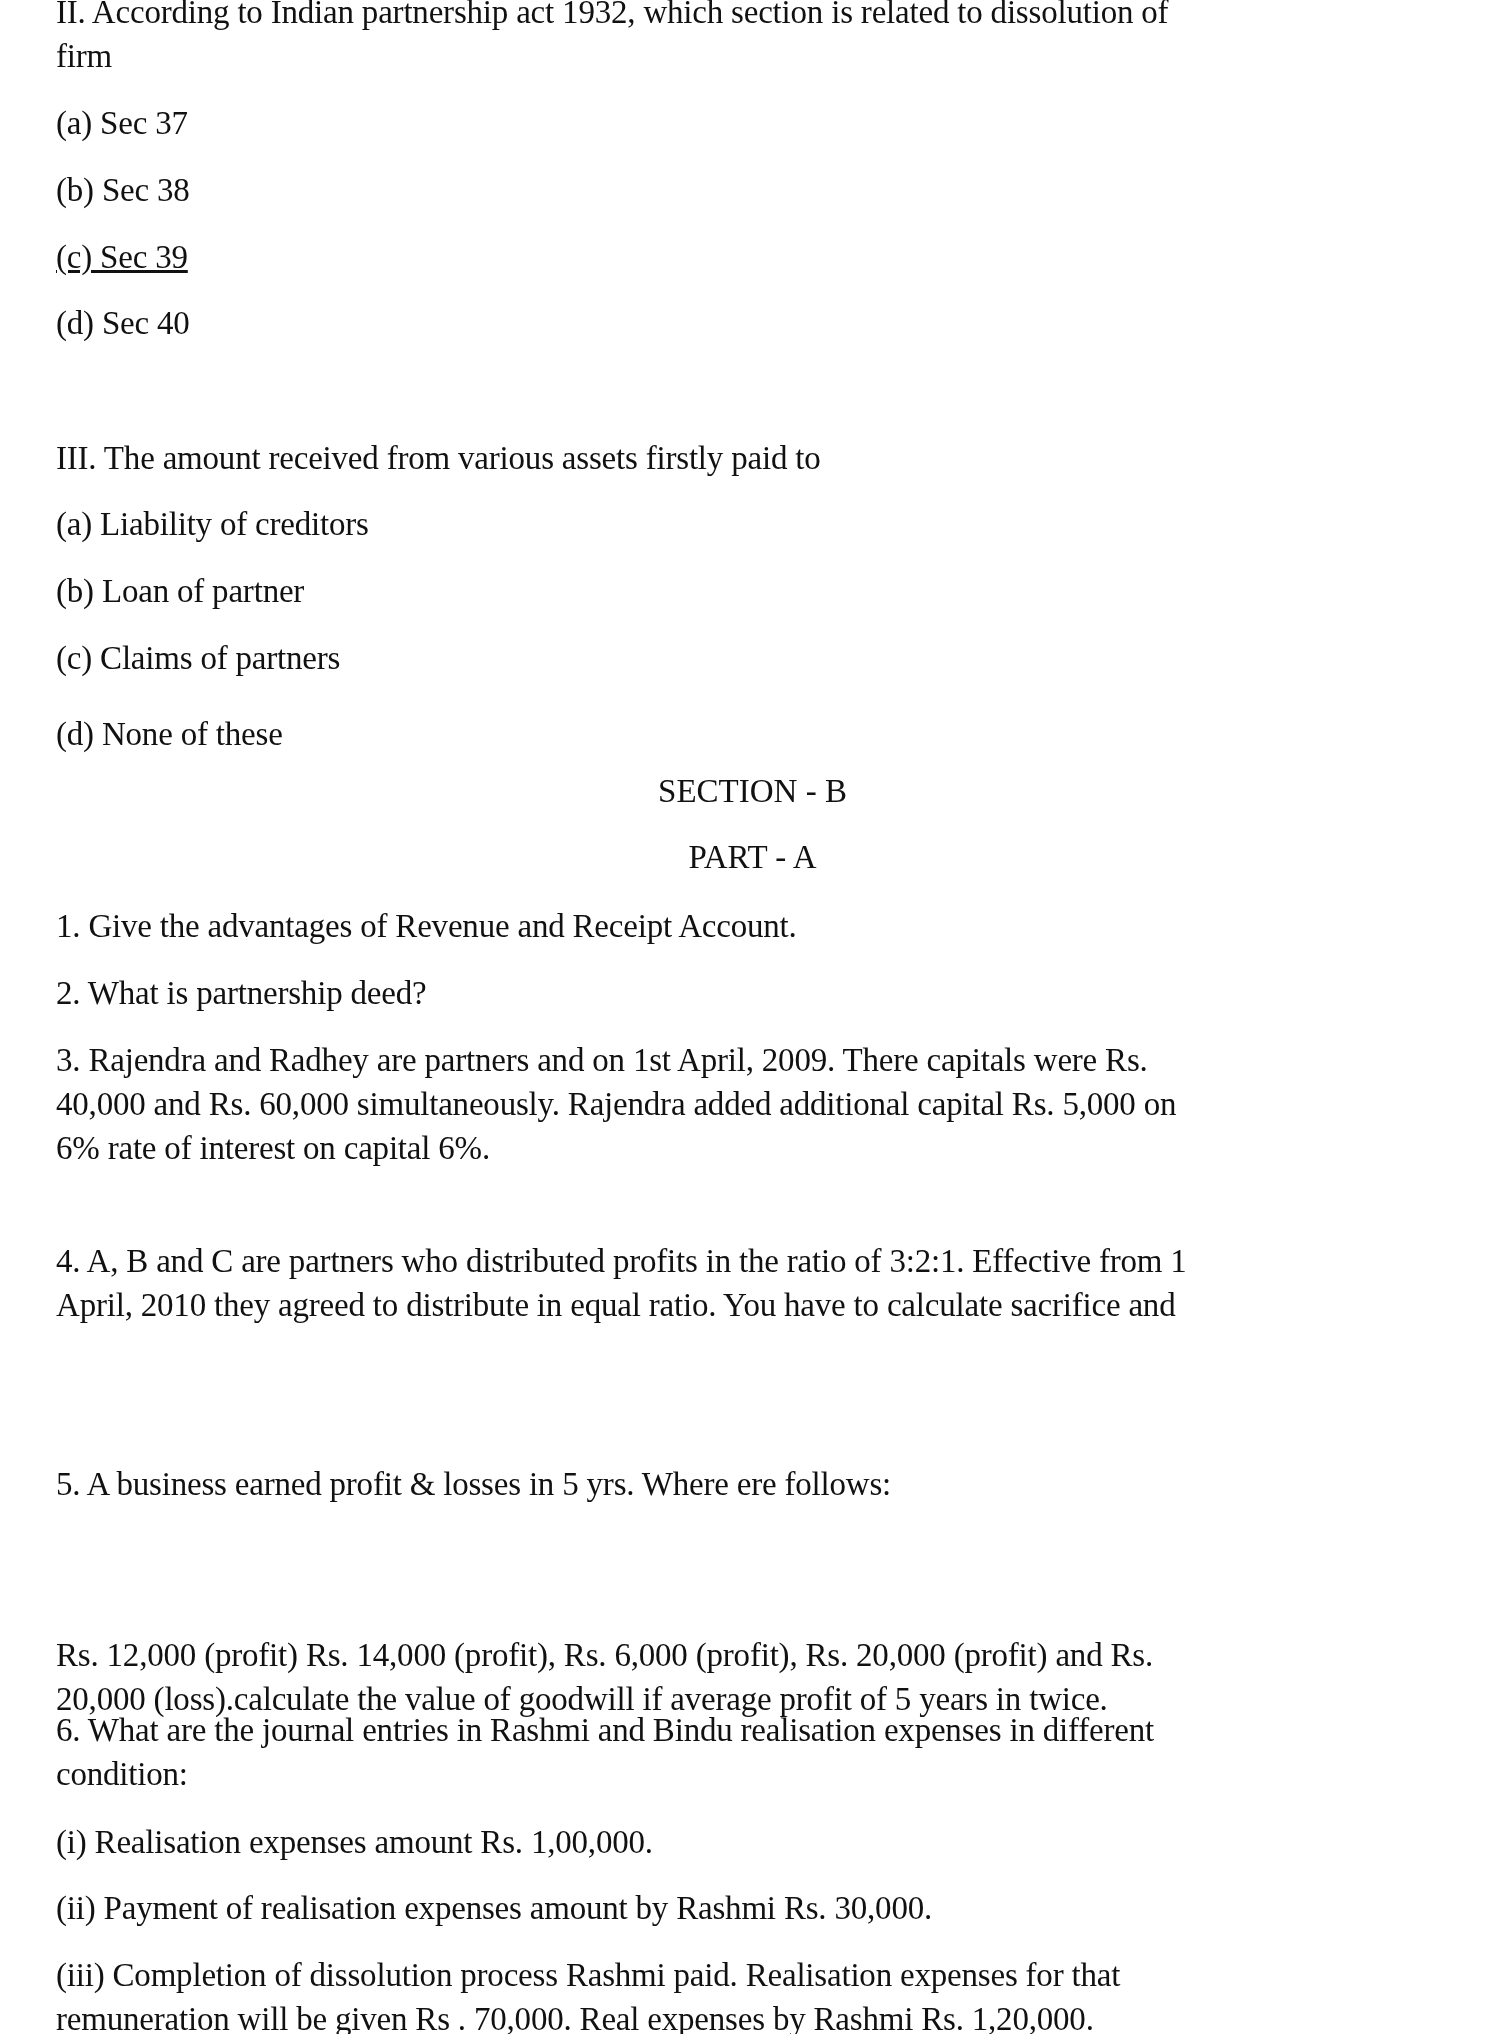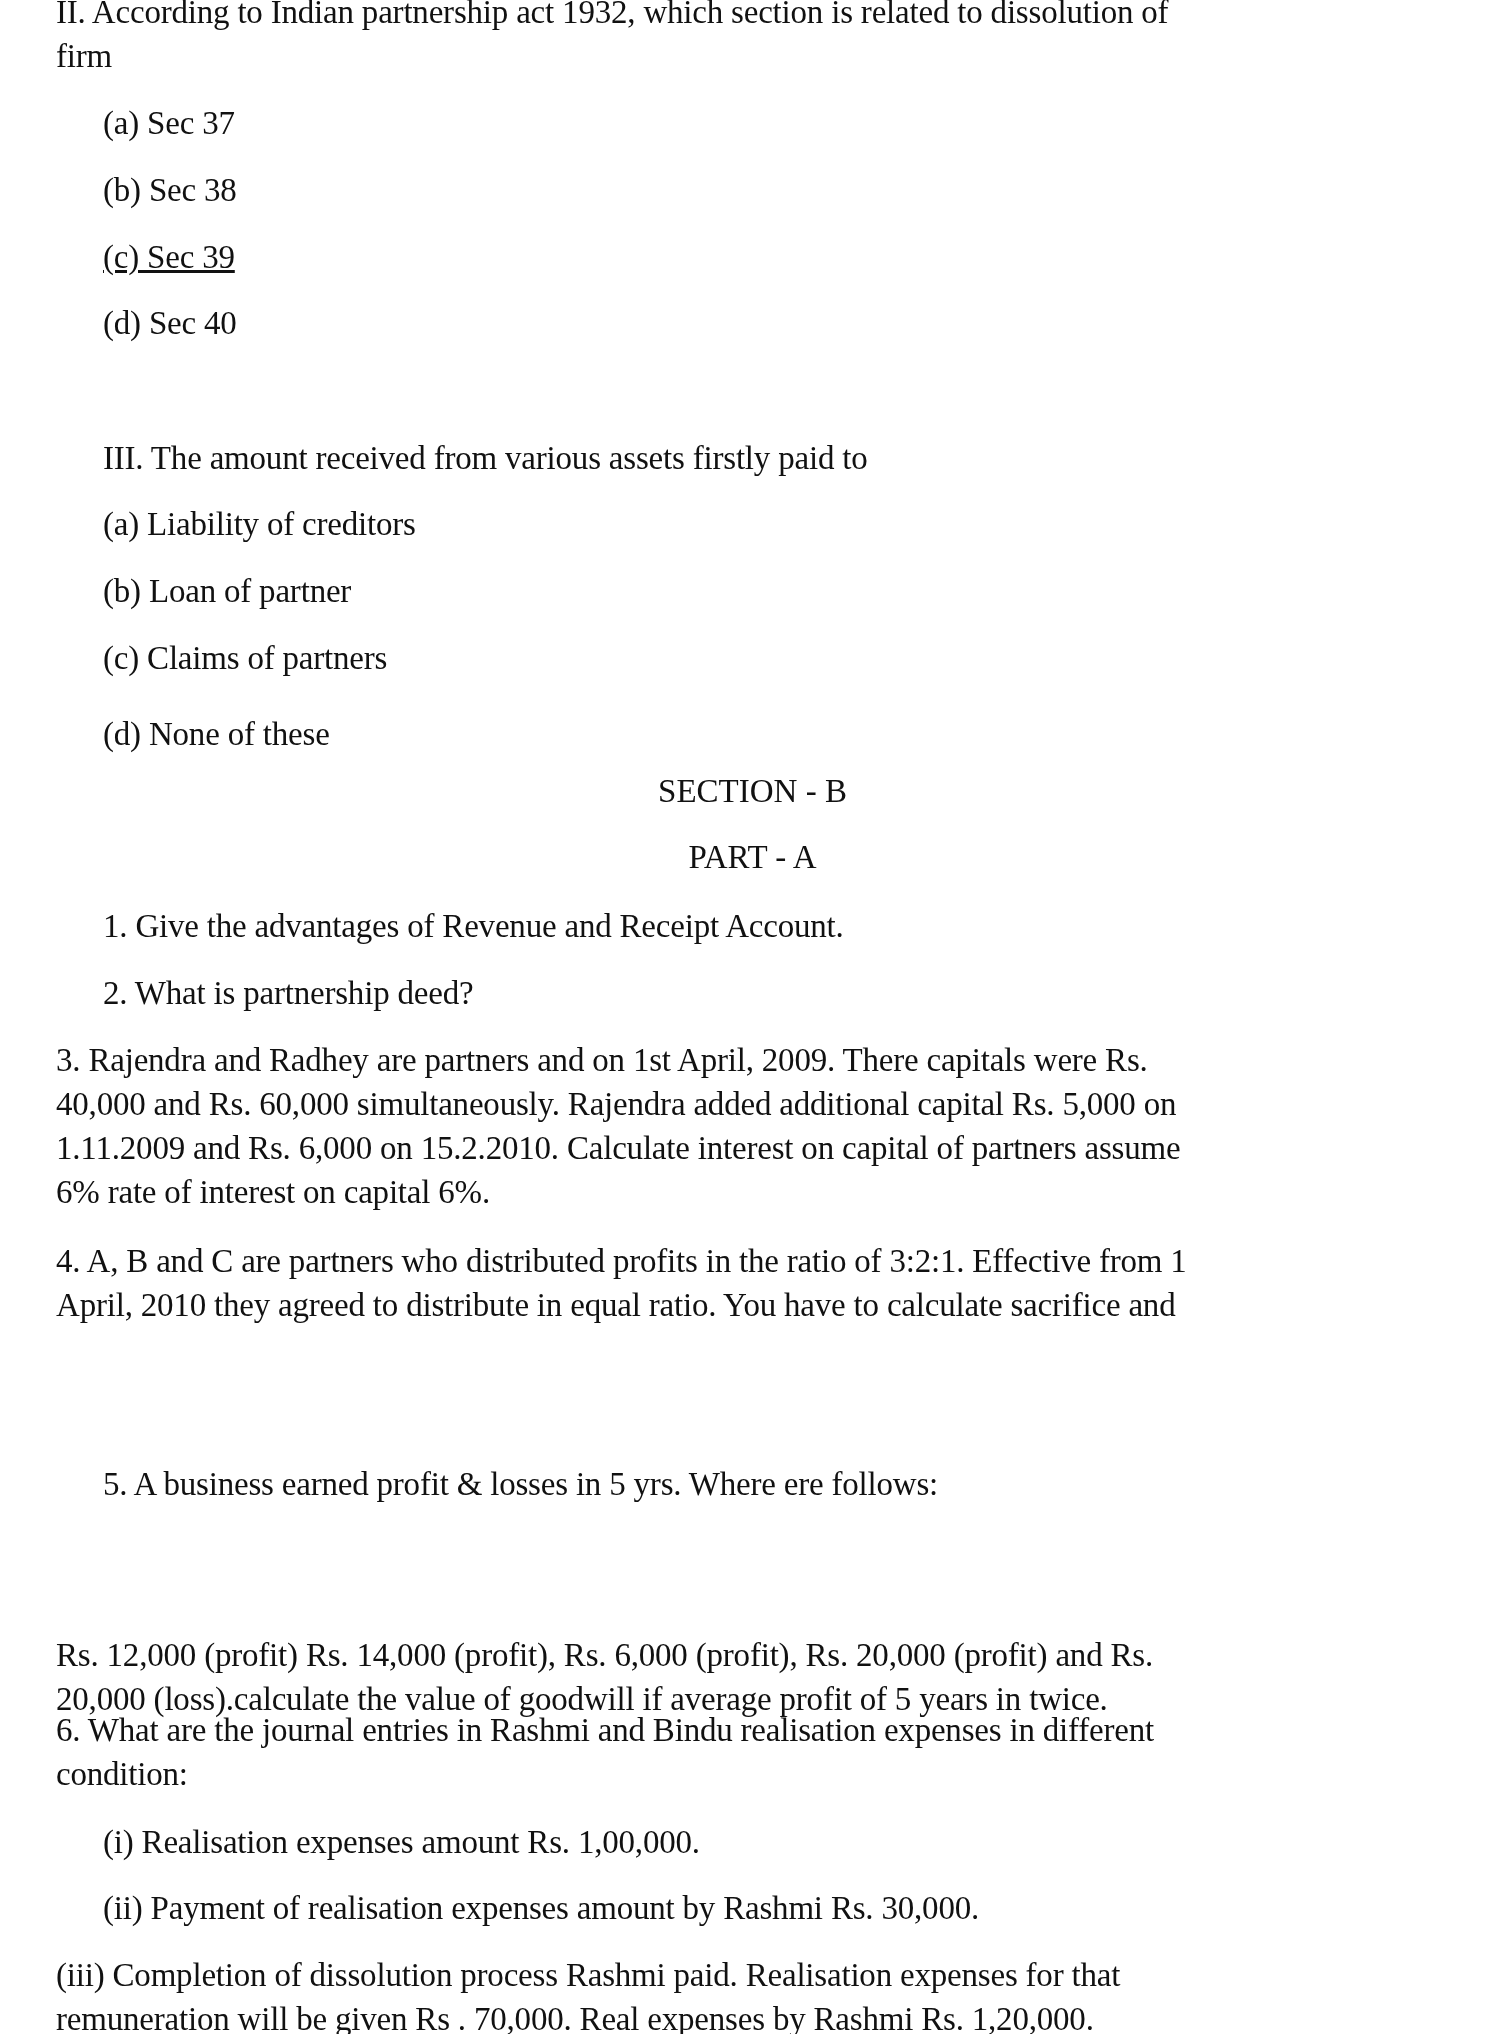--- a/index.html
+++ b/index.html
@@ -15,21 +15,20 @@
     font-family: "Liberation Serif", "DejaVu Serif", serif;
     color: #111111;
     font-size: 33px;
     line-height: 44px;
   }
   .line {
     position: absolute;
     left: 56px;
     white-space: nowrap;
     letter-spacing: -0.2px;
-    margin-left: 47px;
   }
   .para {
     position: absolute;
     left: 56px;
     width: 1400px;
   }
   .para .l {
     display: block;
     white-space: nowrap;
     letter-spacing: -0.2px;
@@ -63,21 +62,20 @@
 <div class="center" style="top:769px;">SECTION - B</div>
 <div class="center" style="top:835px;">PART - A</div>
 
 <div class="line" style="top:904px;">1. Give the advantages of Revenue and Receipt Account.</div>
 
 <div class="line" style="top:971px;">2. What is partnership deed?</div>
 
 <div class="para" style="top:1038px;">
   <span class="l">3. Rajendra and Radhey are partners and on 1st April, 2009. There capitals were Rs.</span>
   <span class="l">40,000 and Rs. 60,000 simultaneously. Rajendra added additional capital Rs. 5,000 on</span>
-  <span class="l">1.11.2009 and Rs. 6,000 on 15.2.2010. Calculate interest on capital of partners assume</span>
   <span class="l">6% rate of interest on capital 6%.</span>
 </div>
 
 <div class="para" style="top:1239px;">
   <span class="l">4. A, B and C are partners who distributed profits in the ratio of 3:2:1. Effective from 1</span>
   <span class="l">April, 2010 they agreed to distribute in equal ratio. You have to calculate sacrifice and</span>
 </div>
 
 <div class="line" style="top:1462px;">5. A business earned profit &amp; losses in 5 yrs. Where ere follows:</div>
 <div class="para" style="top:1620px;margin-top:13px;">

